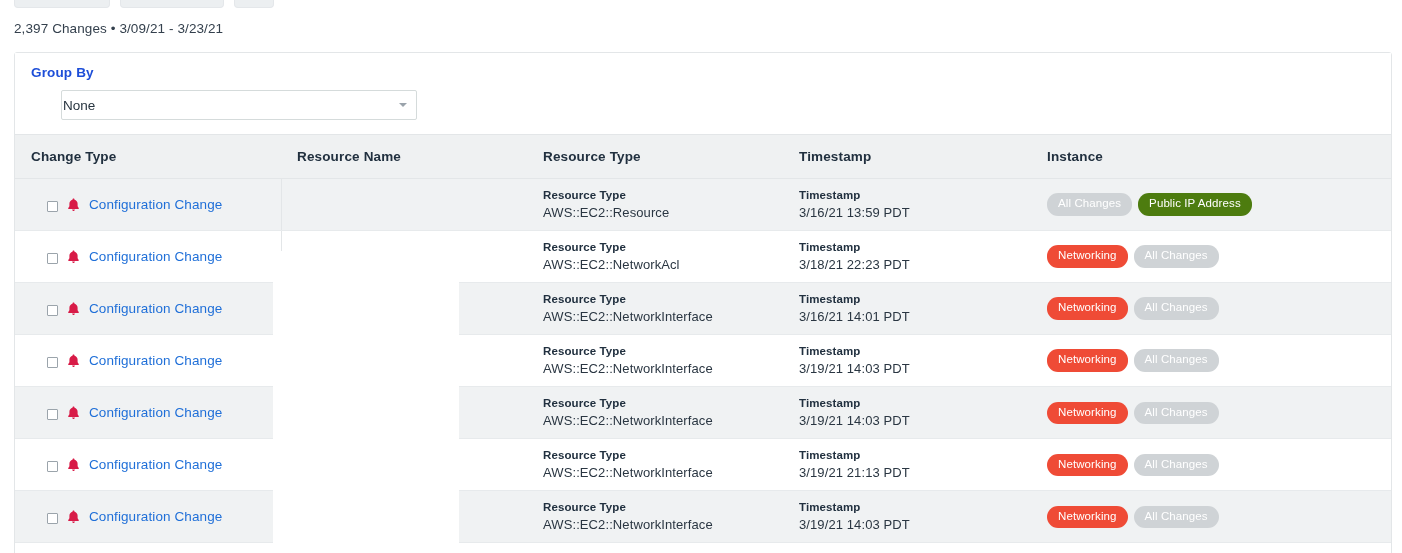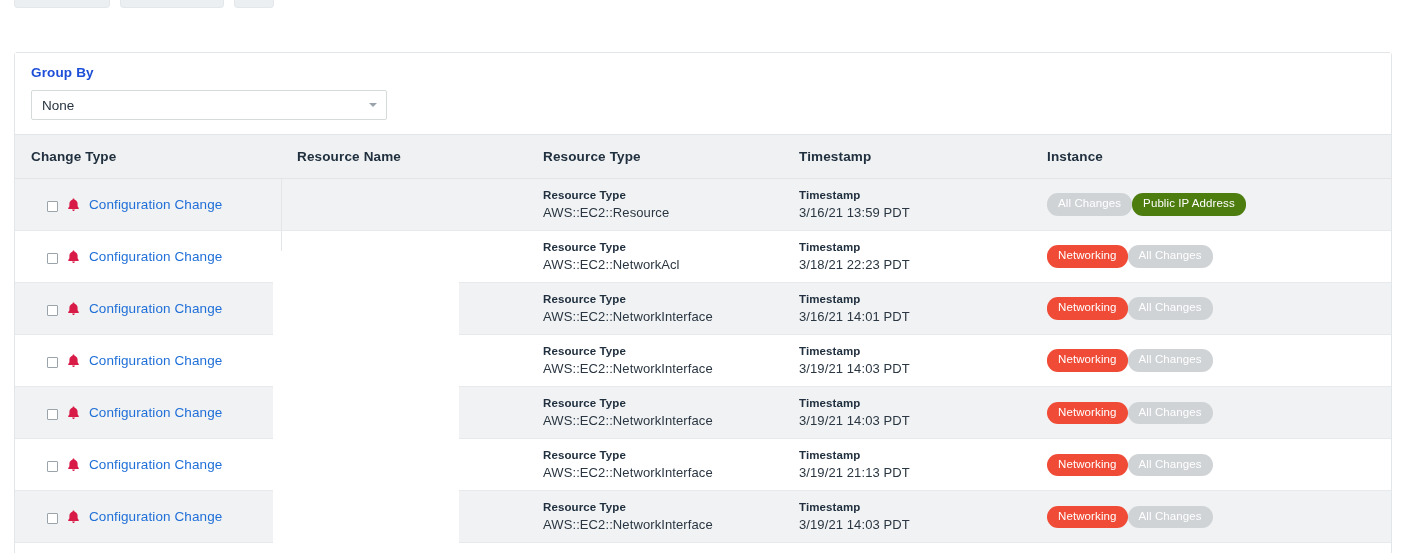--- a/index.html
+++ b/index.html
@@ -34,22 +34,22 @@
   }
 
   
   .groupby { padding:12px 16px 14px 16px; background:#fff; }
   .groupby-label {
     font-size:13.5px; font-weight:bold; color:#1d4ed8; margin-bottom:10px; letter-spacing:.15px;
   }
   .select {
     position:relative; width:356px; height:30px;
     background:#fff; border:1px solid #d5dbdb; border-radius:2px;
-    display:flex; align-items:center; padding:0 10px;
-    font-size:13.5px; color:#27343f;
+    display:flex; align-items:center; padding:0 1px;
+    font-size:13.5px; color:#27343f;margin-left:30px;
   }
   .select .caret {
     position:absolute; right:9px; top:50%; transform:translateY(-50%);
     width:0; height:0; border-left:4px solid transparent; border-right:4px solid transparent;
     border-top:4px solid #9aa3ab;
   }
 
   
   .tablewrap { position:relative; }
   table.changes { width:1376px; border-collapse:collapse; table-layout:fixed; }
@@ -85,21 +85,21 @@
   }
 
   .stacked { line-height:1.35; }
   .stacked .lbl {
     font-size:11.5px; font-weight:bold; color:#21303f; letter-spacing:.1px; display:block;
   }
   .stacked .val {
     font-size:13px; color:#2a3642; letter-spacing:.1px; display:block; white-space:nowrap;
   }
 
-  .badges { display:flex; align-items:flex-start; }
+  .badges { display:flex; align-items:flex-start; gap:6px; }
   .badge {
     display:inline-block; border-radius:11px; color:#fff;
     font-size:11.5px; line-height:1; padding:5px 11px 6px 11px; white-space:nowrap;
     letter-spacing:.1px;
   }
 
   
   .name-overlay {
     position:absolute; left:258px; top:117px; width:186px; height:420px;
     background:#ffffff; z-index:5;
@@ -109,20 +109,21 @@
 <body>
 
 <div id="root">
 
   <div class="topbtns">
     <div class="topbtn b1"></div>
     <div class="topbtn b2"></div>
     <div class="topbtn b3"></div>
   </div>
 
+  <div class="summary">2,397 Changes • 3/09/21 - 3/23/21</div>
 
   <div class="card">
 
     <div class="groupby">
       <div class="groupby-label">Group By</div>
       <div class="select">
         <span>None</span>
         <span class="caret"></span>
       </div>
     </div>

